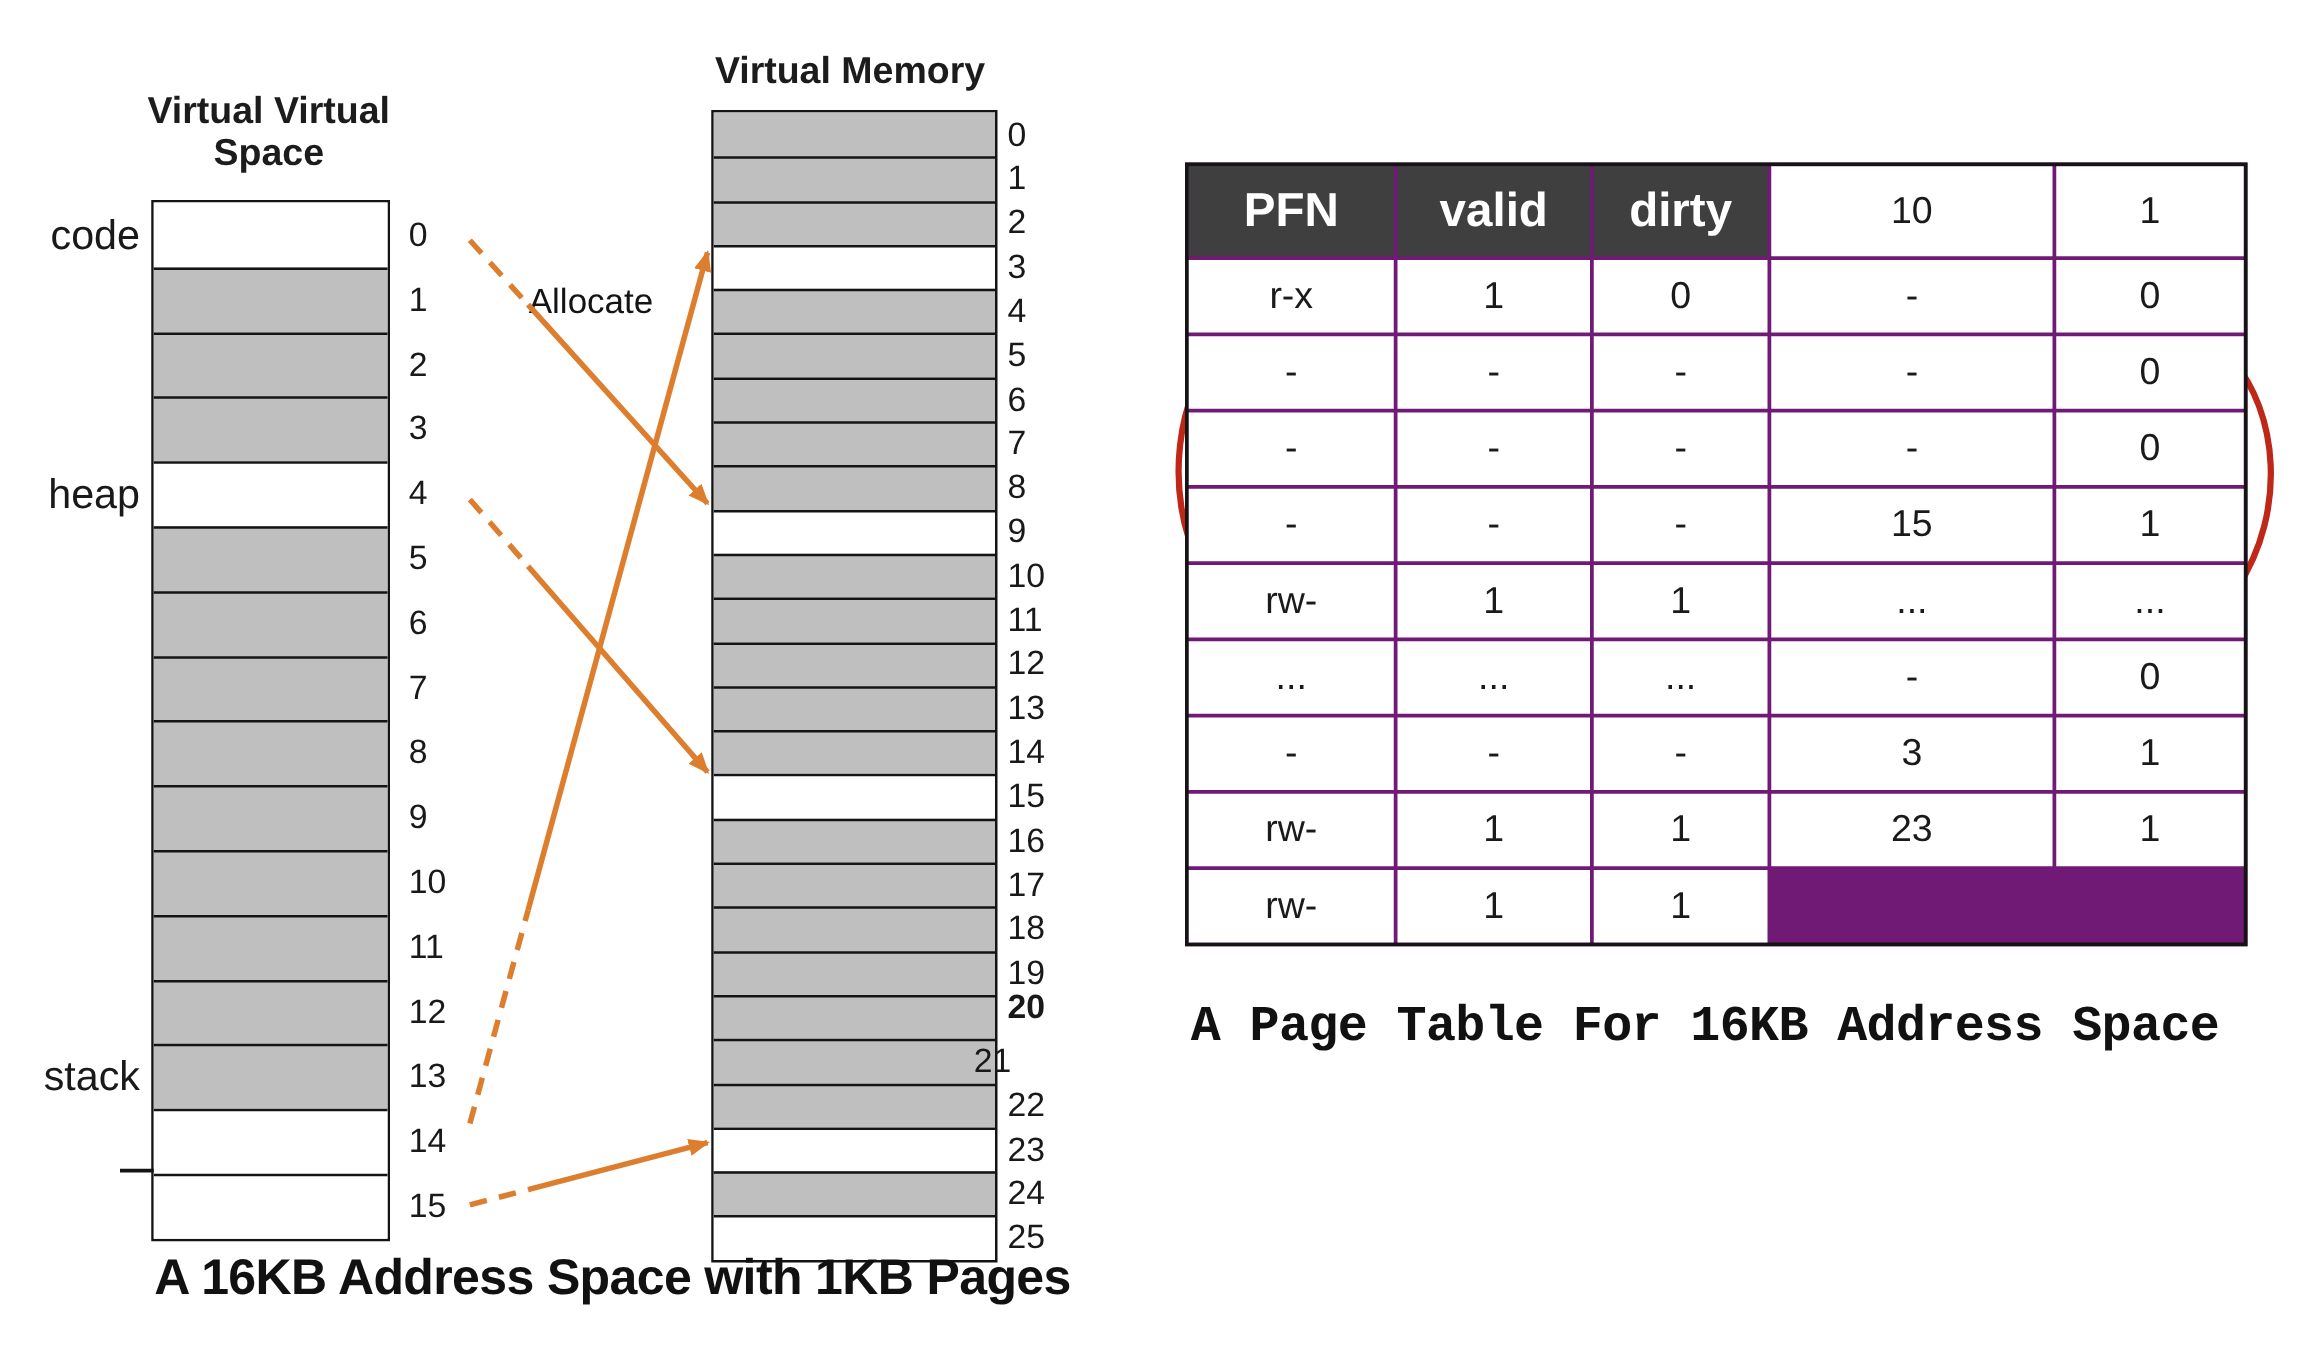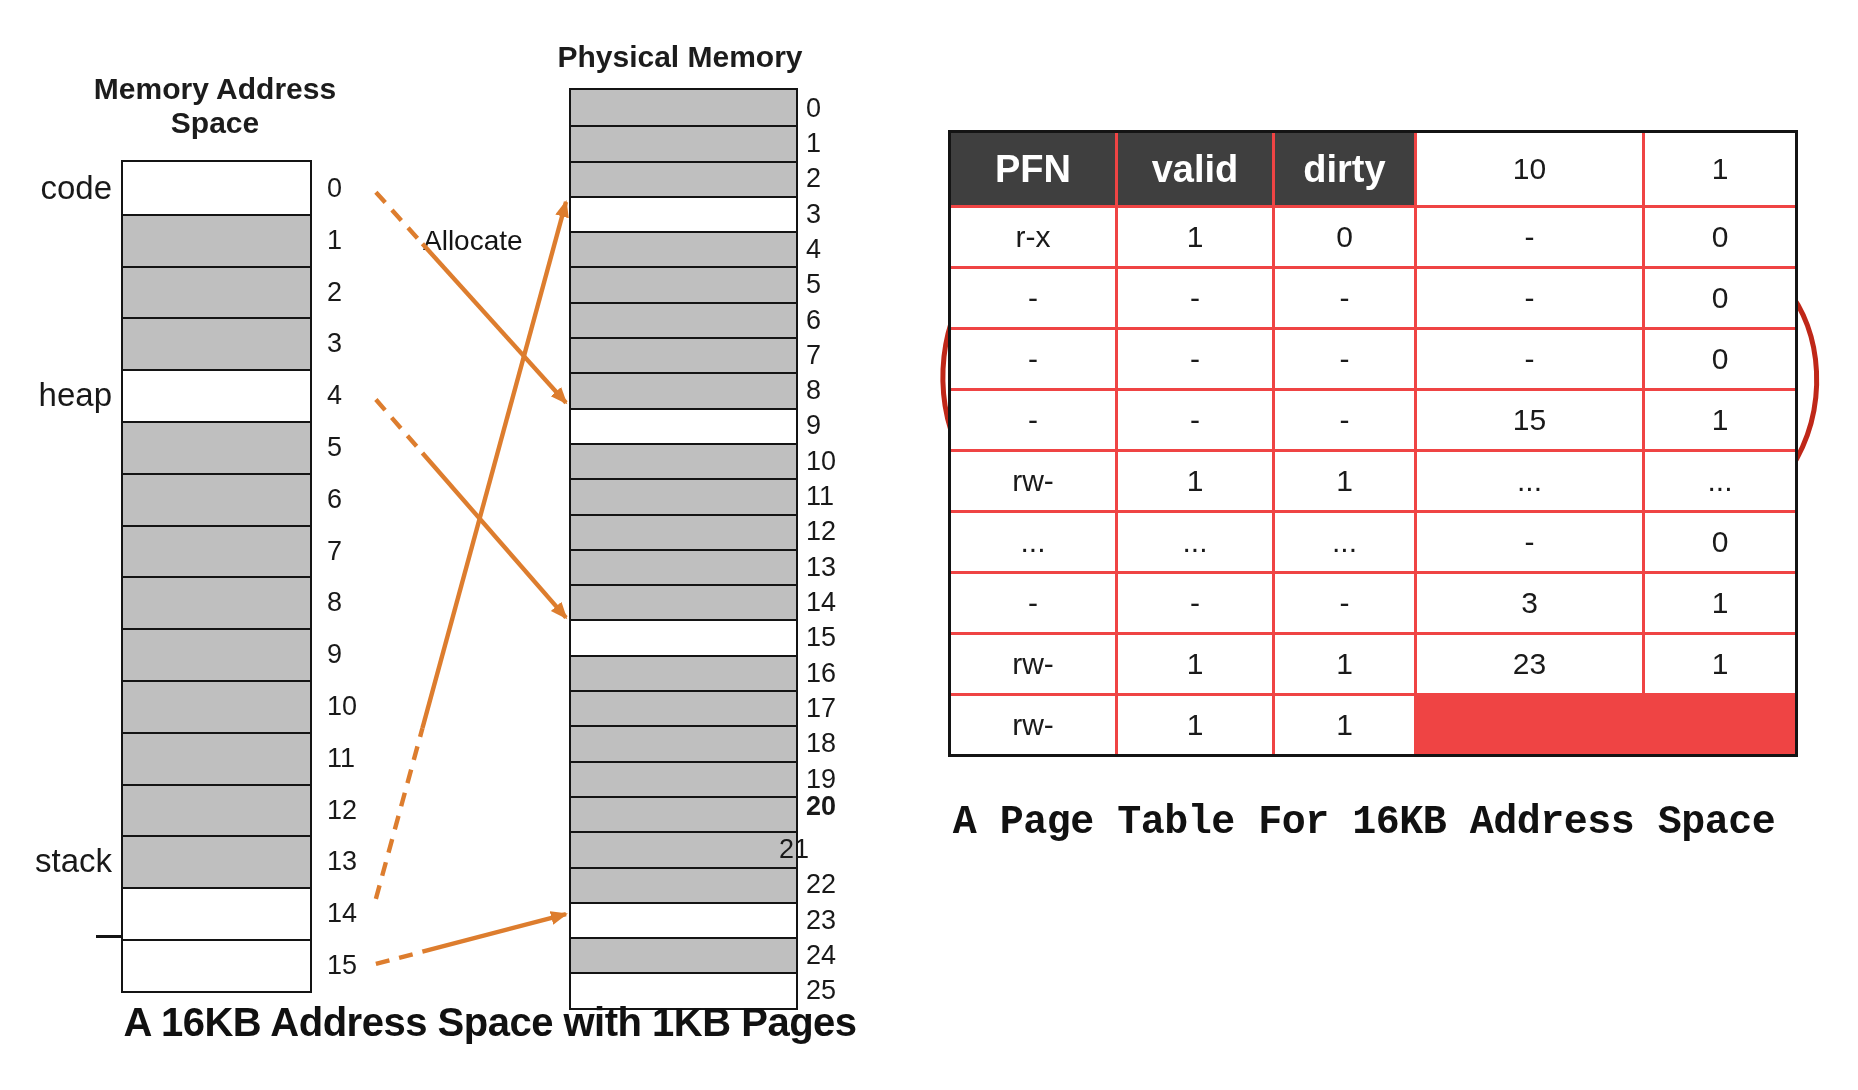--- a/index.html
+++ b/index.html
@@ -13,37 +13,37 @@
   .vas-caption{left:110px;top:1000px;width:760px;}
   .pt-caption{left:948px;top:800px;width:832px;font-family:Liberation Mono, monospace;}
   .memcol{border:2.6px solid #141414;box-sizing:content-box;background:#fff;}
   .memrow{width:100%;box-sizing:border-box;border-top:2.4px solid #141414;}
   .memrow:first-child{border-top:none;}
   .rownum{position:absolute;transform:translateY(-50%);font-size:27px;color:#191919;}
   .regionlbl{position:absolute;transform:translateY(-50%);font-size:33px;color:#191919;
              width:100px;text-align:right;}
   .allocate{font-size:28px;color:#141414;}
   
-  #page-table{display:grid;background:#ef4444;border:3px solid #141414;gap:3px;}
+  #page-table{display:grid;background:#701a75;border:3px solid #141414;gap:3px;}
   #page-table .hcell{background:#3f3f3f;color:#ffffff;font-weight:bold;font-size:38px;
       display:flex;align-items:center;justify-content:center;}
   #page-table .cell{background:#ffffff;color:#1a1a1a;font-size:30px;
       display:flex;align-items:center;justify-content:center;}
   .tick{background:#141414;}
 </style>
 </head>
 <body>
 
 <div id="canvas">
 
   <div class="abs title vas-title">
-    <div>Memory Address</div>
+    <div>Virtual Virtual</div>
     <div>Space</div>
   </div>
-  <div class="abs title pm-title">Physical Memory</div>
+  <div class="abs title pm-title">Virtual Memory</div>
 
   <div id="vas-box" class="abs memcol" style="left: 121px; top: 160px; width: 187px;">
       <div class="memrow" style="height: 51.8px; background: rgb(255, 255, 255);"></div>
       <div class="memrow" style="height: 51.8px; background: rgb(191, 191, 191);"></div>
       <div class="memrow" style="height: 51.8px; background: rgb(191, 191, 191);"></div>
       <div class="memrow" style="height: 51.8px; background: rgb(191, 191, 191);"></div>
       <div class="memrow" style="height: 51.8px; background: rgb(255, 255, 255);"></div>
       <div class="memrow" style="height: 51.8px; background: rgb(191, 191, 191);"></div>
       <div class="memrow" style="height: 51.8px; background: rgb(191, 191, 191);"></div>
       <div class="memrow" style="height: 51.8px; background: rgb(191, 191, 191);"></div>

